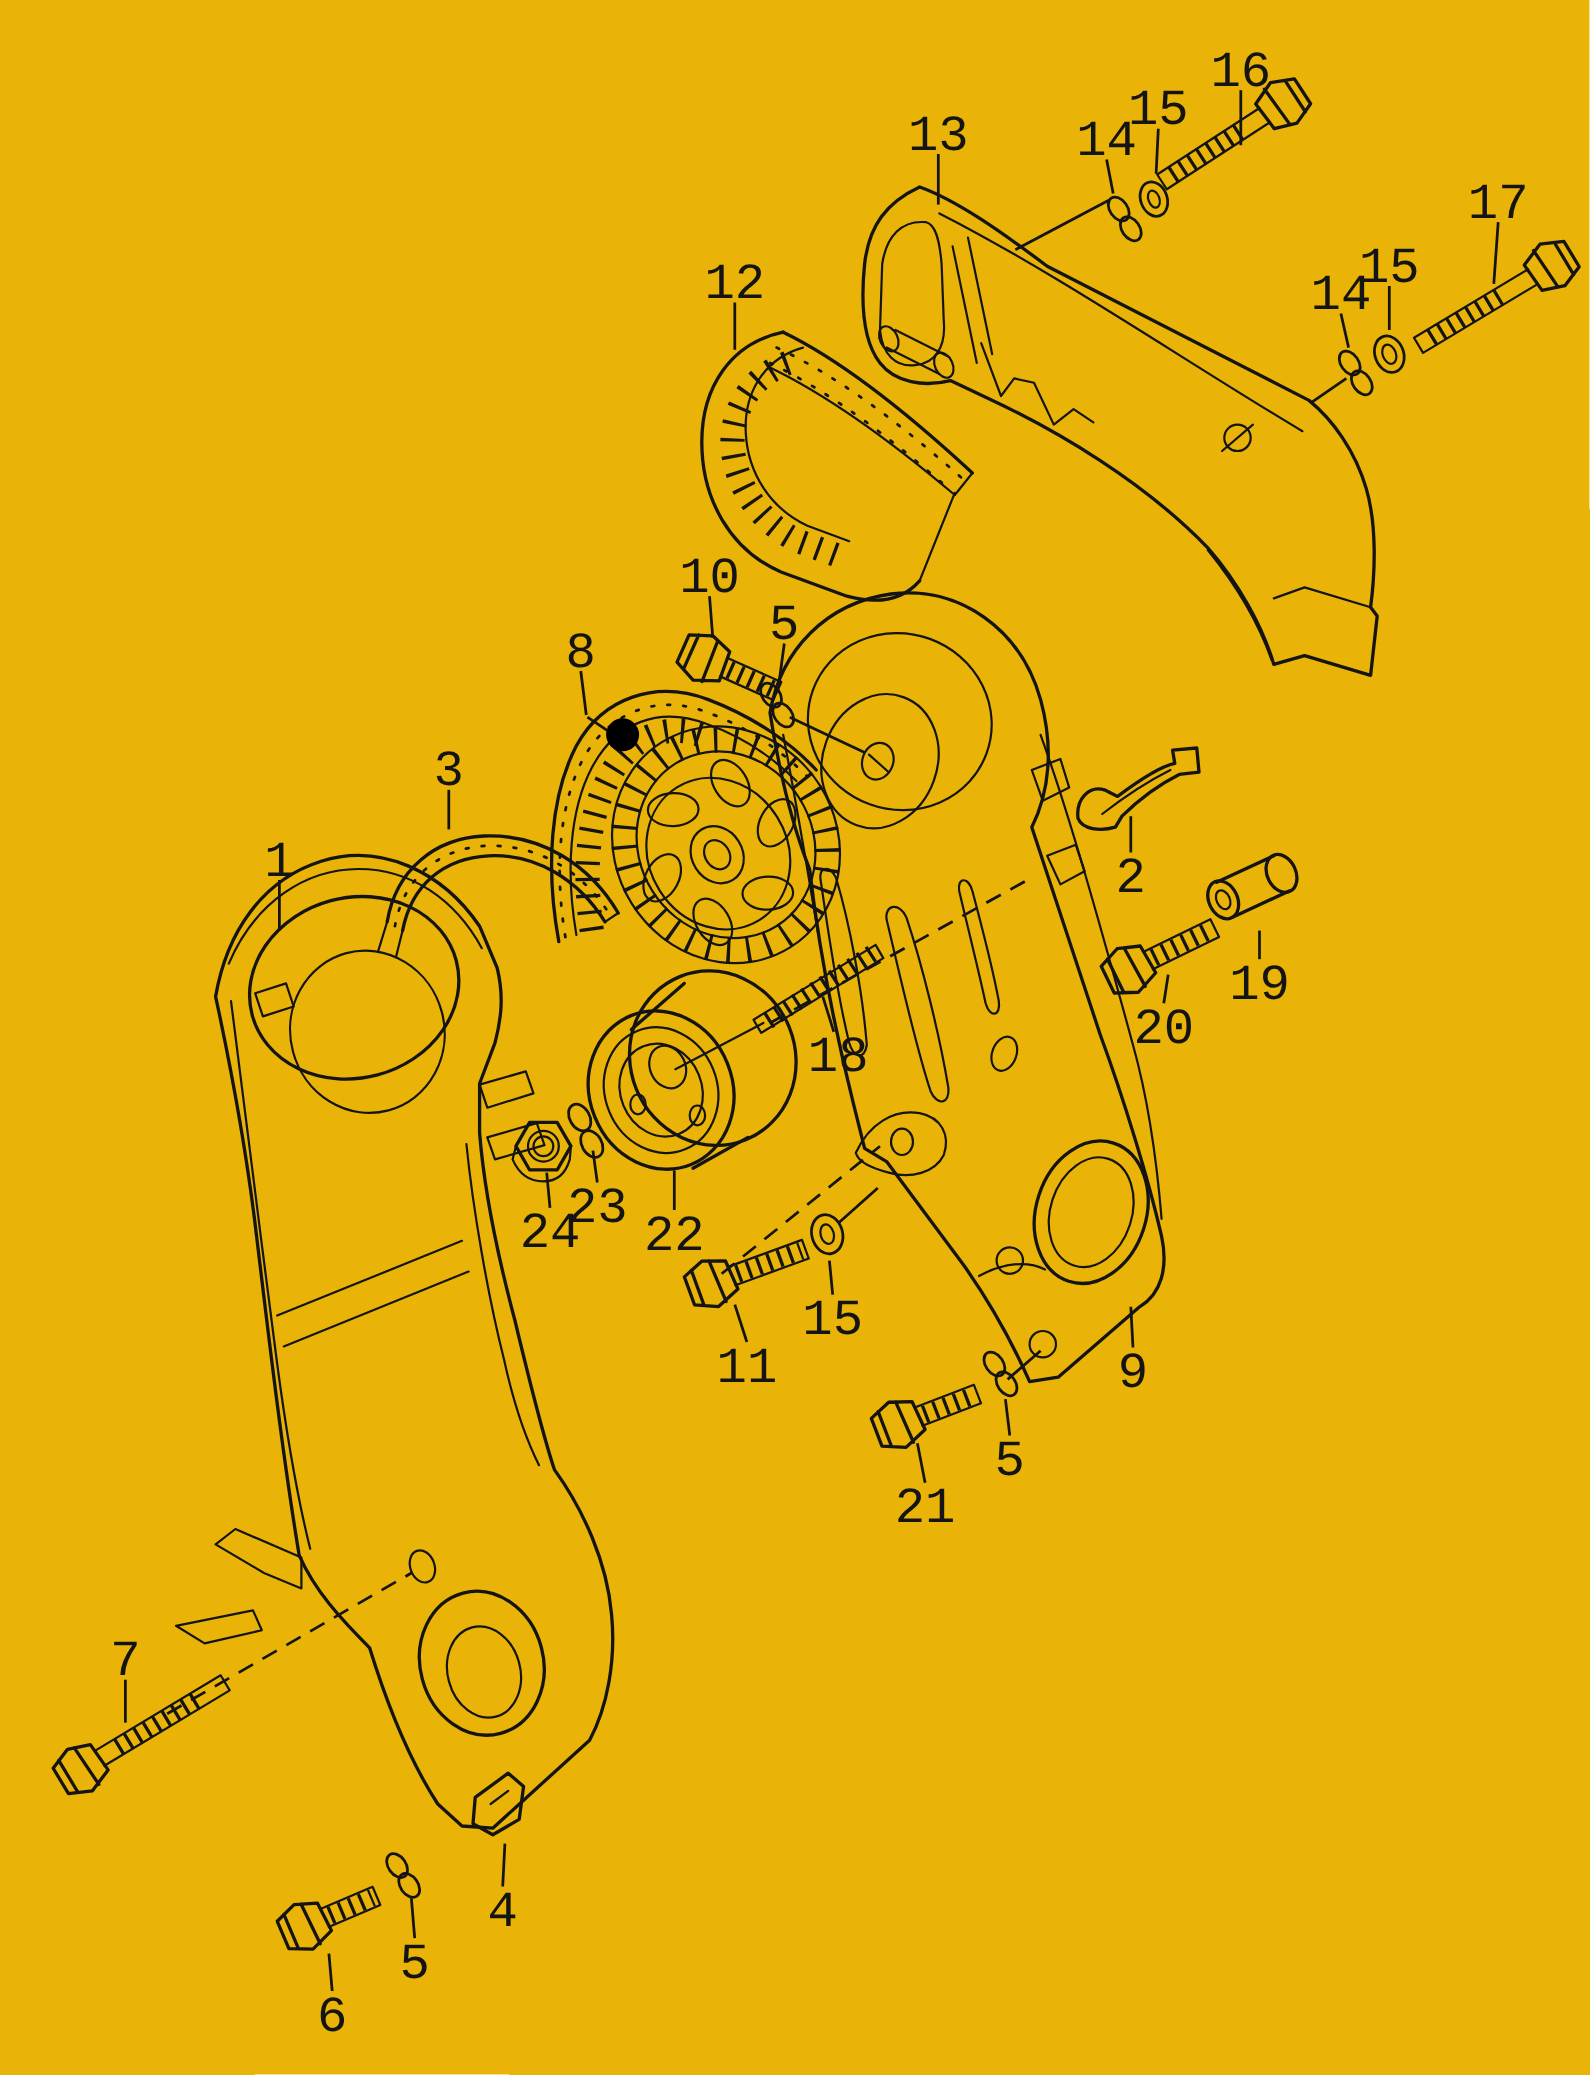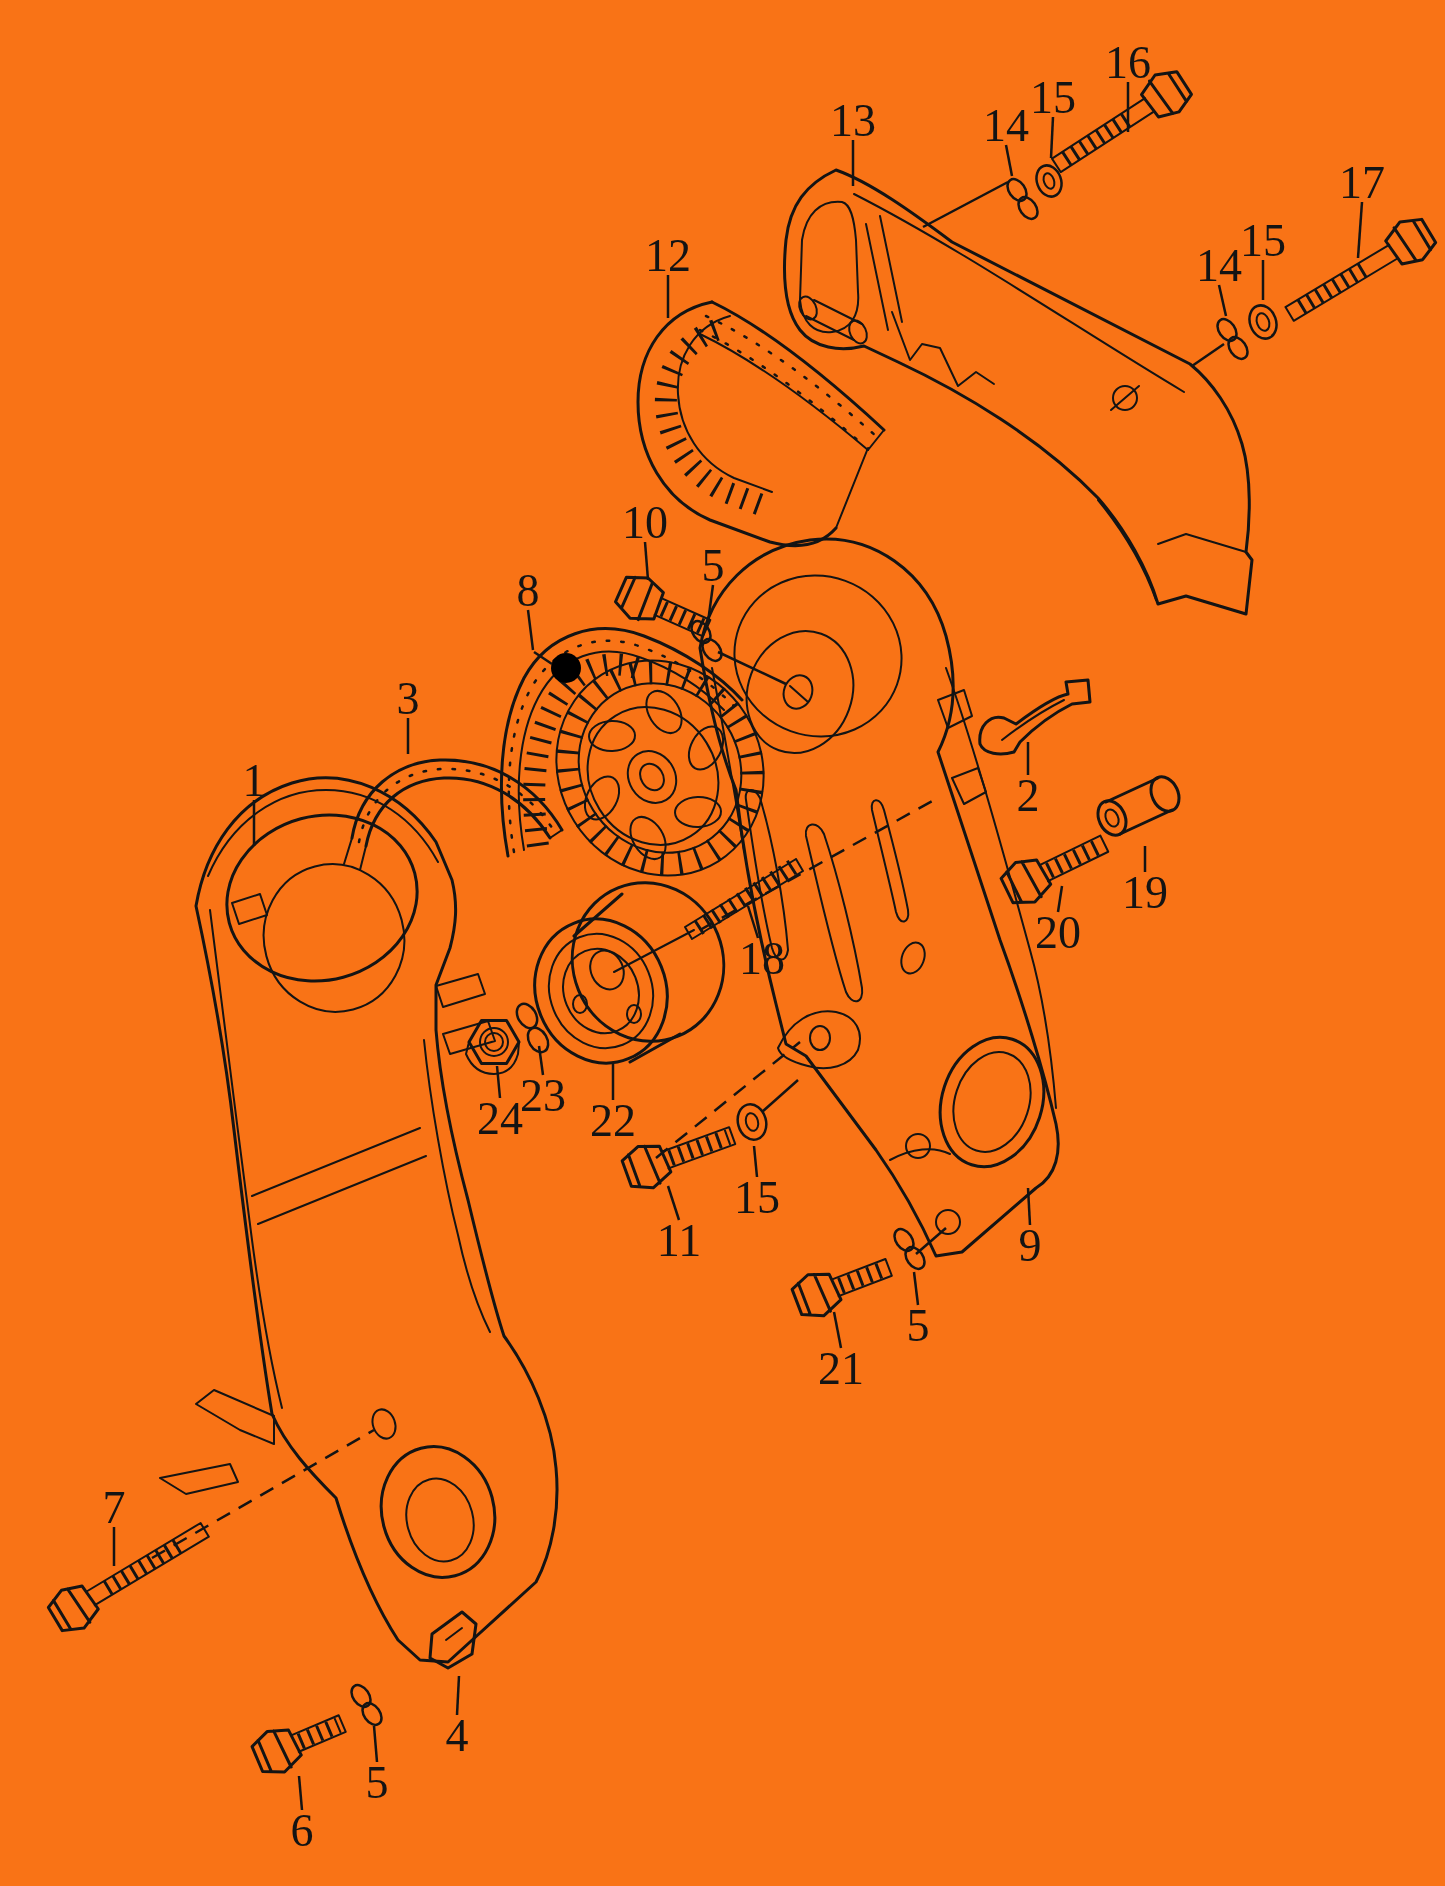--- a/index.html
+++ b/index.html
@@ -1,18 +1,18 @@
 <!DOCTYPE html>
 <html><head>
 <meta charset="utf-8">
 <style>
   html,body{margin:0;padding:0;background:#ffffff;}
   .stage{
-    width:1445px;height:1886px;position:relative;background:#f97316;
-    font-family:Liberation Serif, serif;
+    width:1445px;height:1886px;position:relative;background:#eab308;
+    font-family:Liberation Mono, monospace;
   }
   svg{display:block;}
   .ln{fill:none;stroke:#141414;stroke-width:3;stroke-linecap:round;stroke-linejoin:round;}
   .thin{stroke-width:2;}
   .w25{stroke-width:2.5;}
   .dots{fill:none;stroke:#141414;stroke-width:2.5;stroke-linecap:round;stroke-dasharray:2.5 12;}
   .dash{fill:none;stroke:#141414;stroke-width:2.5;stroke-dasharray:15 10;}
   .thr{fill:none;stroke:#141414;stroke-width:16;stroke-dasharray:3 7;}
   .gear-ticks{fill:none;stroke:#141414;stroke-width:24;stroke-dasharray:3 15;}
   .belt-ticks{fill:none;stroke:#141414;stroke-width:22;stroke-dasharray:3 12;}

